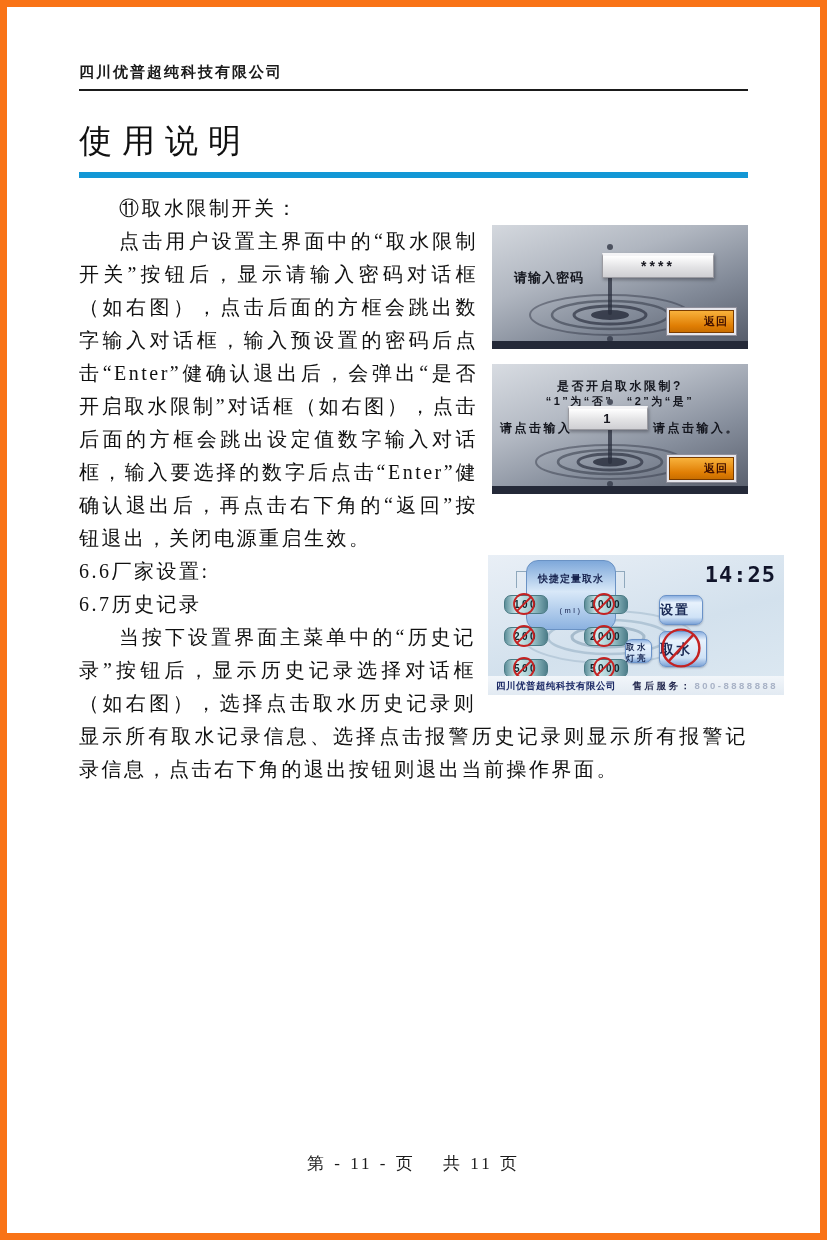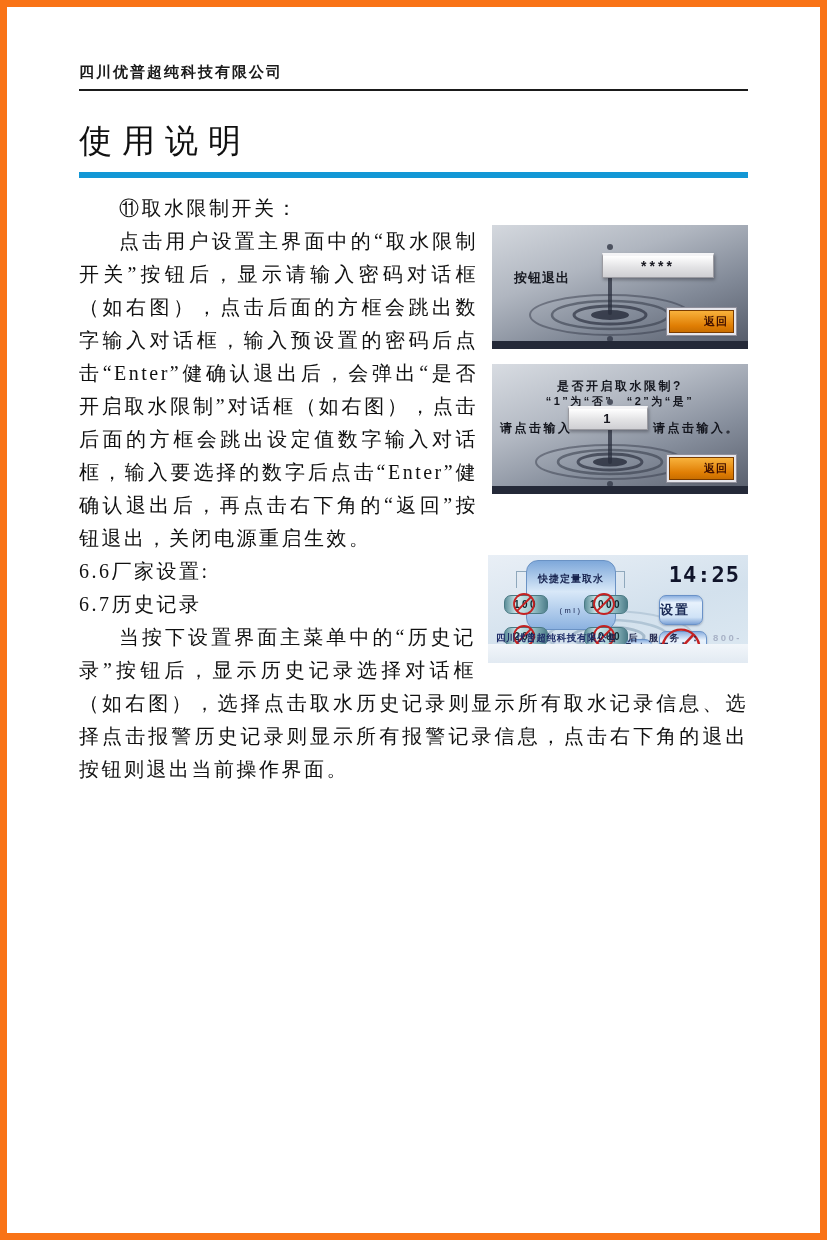--- a/index.html
+++ b/index.html
@@ -42,22 +42,22 @@
     box-shadow:1px 2px 3px rgba(20,20,30,.35);
     text-align:center;font-weight:bold;color:#17171f;}
   
   .btn-orange{position:absolute;width:34px;height:21px;line-height:21px;text-align:center;
     background:linear-gradient(#f8b23c,#e07e04 70%,#c96e00);
     color:#401000;font-size:11px;font-weight:bold;letter-spacing:1px;
     border:1px solid #7a3c00;
     box-shadow:0 0 0 2px #e6e6ec,0 0 0 3px #8e8e9a,1px 2px 3px rgba(0,0,0,.4);padding-left:29px;}
   .dlg-label{position:absolute;font-weight:bold;color:#14161e;}
   
-  .s3{width:260px;height:108px;
-    background:linear-gradient(165deg,#e9eff6 0%,#d3e1ed 55%,#dde9f2 100%);}
+  .s3{width:260px;height:140px;
+    background:linear-gradient(165deg,#e9eff6 0%,#d3e1ed 55%,#dde9f2 100%);padding-left:36px;}
   .s3 .bottombar{position:absolute;left:0;right:0;bottom:0;height:19px;
     background:linear-gradient(#f2f6fa,#e2eaf2);display:flex;align-items:center;}
   .s3 .co{margin-left:8px;font-size:9.5px;font-weight:bold;color:#1c2a66;letter-spacing:.5px;}
   .s3 .svc{margin-left:auto;margin-right:6px;font-size:9.5px;font-weight:bold;color:#23284e;}
   .s3 .svcnum{color:#a8b2c6;margin-left:2px;}
   .pill{position:absolute;left:38px;top:5px;width:88px;padding:1px 0 2px 0;border-radius:12px;
     background:linear-gradient(#7ea8da,#d8e8f8 45%,#8cb2e0);
     border:1px solid #6a92c4;text-align:center;color:#16224e;}
   .pill .l1{font-size:10px;font-weight:bold;letter-spacing:1px;}
   .pill .l2{font-size:7.5px;margin-top:-1px;}
@@ -109,21 +109,21 @@
       <div class="screen s1">
         <svg class="ripple" width="256" height="124" viewBox="0 0 256 124">
           <ellipse cx="118" cy="90" rx="80" ry="20" fill="none" stroke="#2e3342" stroke-width="2" opacity="0.45"></ellipse>
           <ellipse cx="118" cy="90" rx="58" ry="14" fill="none" stroke="#2a2f3e" stroke-width="2.5" opacity="0.5"></ellipse>
           <ellipse cx="118" cy="90" rx="36" ry="9" fill="none" stroke="#262b3a" stroke-width="3" opacity="0.65"></ellipse>
           <ellipse cx="118" cy="90" rx="19" ry="5" fill="#262b3a" opacity="0.8"></ellipse>
           <rect x="116" y="28" width="4" height="62" rx="2" fill="#2a2f3e" opacity="0.75"></rect>
           <circle cx="118" cy="22" r="3" fill="#2a2f3e" opacity="0.75"></circle>
           <circle cx="118" cy="114" r="3" fill="#2a2f3e" opacity="0.7"></circle>
         </svg>
-        <div class="dlg-label" style="left:22px;top:36px;font-size:13px;letter-spacing:1px;">按钮退出</div>
+        <div class="dlg-label" style="left:22px;top:36px;font-size:13px;letter-spacing:1px;">请输入密码</div>
         <div class="inbox" style="left:110px;top:28px;width:110px;height:21px;line-height:21px;font-size:14px;letter-spacing:3px;">****</div>
         <div class="btn-orange" style="right:14px;bottom:16px;">返回</div>
         <div class="darkbar"></div>
       </div>
 
       <div class="screen s2">
         <svg class="ripple" width="256" height="130" viewBox="0 0 256 130">
           <ellipse cx="118" cy="98" rx="74" ry="17" fill="none" stroke="#2e3342" stroke-width="2" opacity="0.45"></ellipse>
           <ellipse cx="118" cy="98" rx="52" ry="12" fill="none" stroke="#2a2f3e" stroke-width="2.5" opacity="0.5"></ellipse>
           <ellipse cx="118" cy="98" rx="32" ry="8" fill="none" stroke="#262b3a" stroke-width="3" opacity="0.65"></ellipse>
@@ -216,13 +216,14 @@
     </div>
 
 
     <p class="noindent">6.6厂家设置:</p>
     <p class="noindent">6.7历史记录</p>
 
 
     <p>当按下设置界面主菜单中的“历史记录”按钮后，显示历史记录选择对话框（如右图），选择点击取水历史记录则显示所有取水记录信息、选择点击报警历史记录则显示所有报警记录信息，点击右下角的退出按钮则退出当前操作界面。</p>
   </div>
 
+  <div class="footer">第 - 11 - 页　 共 11 页</div>
 </div>
 
 </body></html>

